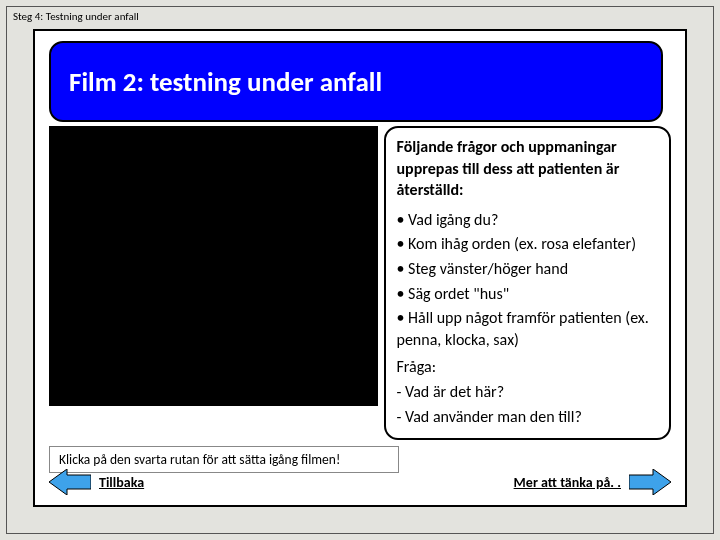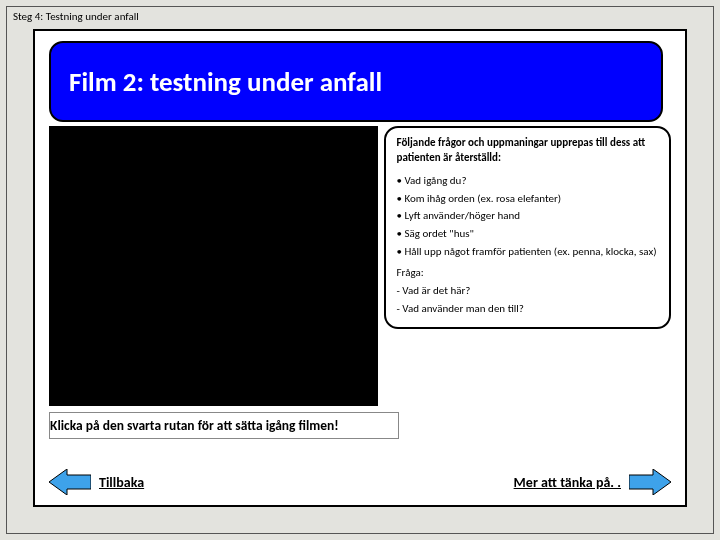--- a/index.html
+++ b/index.html
@@ -60,42 +60,42 @@
     border: 1px solid #000;
     cursor: pointer;
   }
   .text-col {
     flex: 1;
   }
   .text-panel {
     border: 2px solid #000;
     border-radius: 14px;
     padding: 8px 10px;
-    font-size: 11px;
+    font-size: 16px;
     line-height: 1.35;
     background: #fff;
   }
   .text-panel .intro {
     font-weight: bold;
     margin-bottom: 8px;
   }
   .text-panel p {
     margin-bottom: 3px;
   }
   .text-panel .group-gap {
     margin-top: 6px;
   }
   .caption {
     margin: 6px 14px 0 14px;
     width: 350px;
     border: 1px solid #888;
     background: #fff;
-    padding: 4px 0;
+    padding: 4px 9px;
     font-size: 13.5px;
-    font-weight: 700;
+    font-weight: 400;
   }
   .nav-row {
     position: absolute;
     bottom: 10px;
     left: 14px;
     right: 14px;
     display: flex;
     justify-content: space-between;
     align-items: center;
   }
@@ -129,21 +129,21 @@
 
     <div class="content-row">
       <div class="video-col">
         <div class="video-box"></div>
       </div>
       <div class="text-col">
         <div class="text-panel">
           <p class="intro">Följande frågor och uppmaningar upprepas till dess att patienten är återställd:</p>
           <p>• Vad igång du?</p>
           <p>• Kom ihåg orden (ex. rosa elefanter)</p>
-          <p>• Lyft använder/höger hand</p>
+          <p>• Steg vänster/höger hand</p>
           <p>• Säg ordet "hus"</p>
           <p>• Håll upp något framför patienten (ex. penna, klocka, sax)</p>
           <p class="group-gap">Fråga:</p>
           <p>- Vad är det här?</p>
           <p>- Vad använder man den till?</p>
         </div>
       </div>
     </div>
 
     <div class="caption">Klicka på den svarta rutan för att sätta igång filmen!</div>

